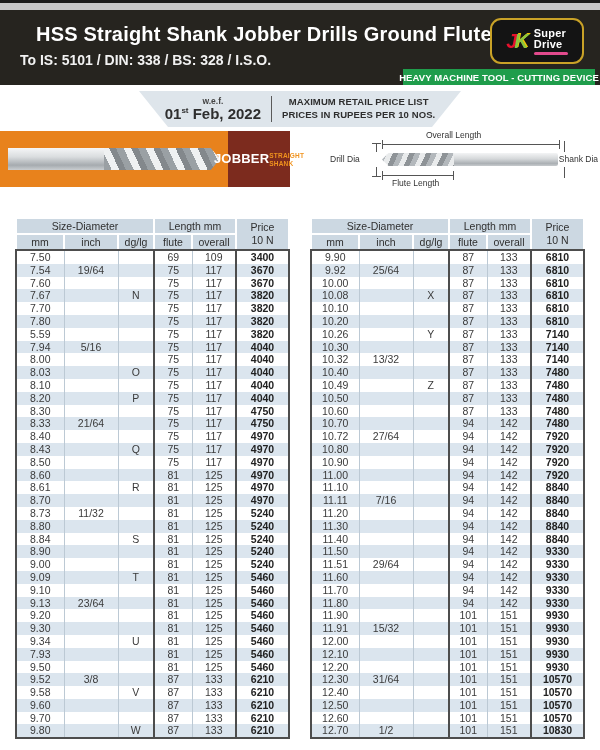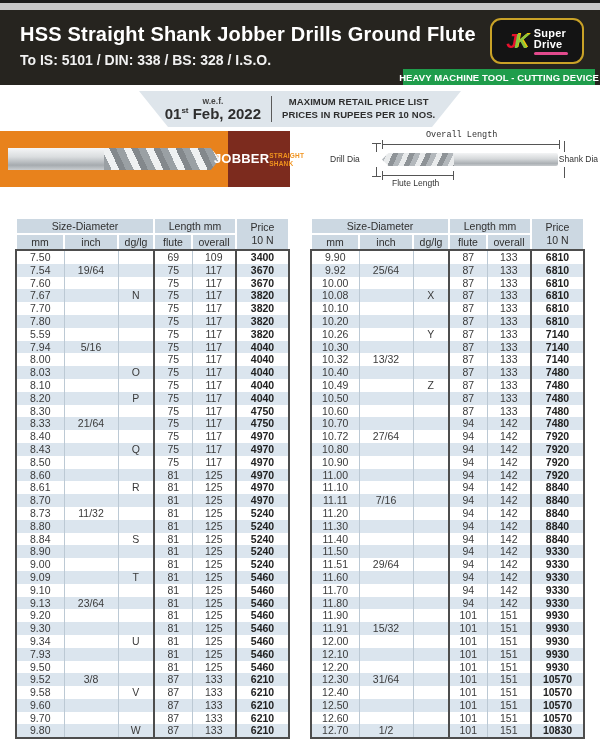--- a/index.html
+++ b/index.html
@@ -4,21 +4,21 @@
 <style>
   html,body{margin:0;padding:0;background:#fff;}
   body{width:600px;height:750px;position:relative;font-family:"Liberation Sans",sans-serif;overflow:hidden;}
 
   
   .strip-black{height:3px;background:#1b1b19;}
   .strip-gray{height:7px;background:#c6c6c6;}
 
   
   .header{position:relative;height:75px;background:#26241f;color:#fff;}
-  .hdr-title{position:absolute;left:20px;top:13px;font-size:20px;font-weight:bold;letter-spacing:.2px;white-space:nowrap;}
+  .hdr-title{position:absolute;left:36px;top:13px;font-size:20px;font-weight:bold;letter-spacing:.2px;white-space:nowrap;}
   .hdr-sub{position:absolute;left:20px;top:42px;font-size:14px;font-weight:bold;color:#f2f2f2;white-space:nowrap;}
   .logo{position:absolute;right:16px;top:8px;width:94px;height:46px;background:#141414;border:2px solid #c9a227;border-radius:11px;display:flex;align-items:center;justify-content:center;gap:5px;box-sizing:border-box;}
   .logo-jk{font-size:20px;font-weight:bold;font-style:italic;line-height:1;}
   .logo-jk .j{color:#e8112d;}
   .logo-jk .k{color:#8cc63e;text-shadow:1px -1px 0 #f5c400;margin-left:-3px;}
   .logo-name{display:flex;flex-direction:column;line-height:1;}
   .logo-name .nm{font-size:11px;font-weight:bold;color:#fff;letter-spacing:.2px;}
   .logo-tagline{width:34px;height:3px;background:#e24a8d;margin-top:2px;border-radius:2px;}
   .ribbon{position:absolute;right:5px;bottom:0;width:192px;height:16px;background:#1f9d4b;color:#fff;font-size:9.5px;font-weight:bold;display:flex;align-items:center;justify-content:center;letter-spacing:.1px;white-space:nowrap;}
 
@@ -106,21 +106,21 @@
   <div class="jobber-box">
     <div class="jobber-main">JOBBER</div>
     <div class="jobber-sub">STRAIGHT SHANK</div>
   </div>
 
   <div class="diagram">
 
     <div class="dg-flute"></div>
     <div class="dg-shank"></div>
 
-    <div class="dim-label" style="left:96px;top:-1px;font-family:Liberation Mono, monospace;">Overall Length</div>
+    <div class="dim-label" style="left:96px;top:-1px;">Overall Length</div>
     <div class="dim-h" style="left:52px;top:13px;width:178px;">
       <span class="tick" style="left:0;"></span>
         <span class="tick" style="right:0;"></span>
     </div>
 
     <div class="dim-label" style="left:0;top:23px;">Drill Dia</div>
     <div class="vcap" style="left:42px;top:12px;"></div>
     <div class="vtick" style="left:46px;top:12px;height:9px;"></div>
     <div class="vtick" style="left:46px;top:36px;height:9px;"></div>
     <div class="vcap" style="left:42px;top:45px;"></div>

